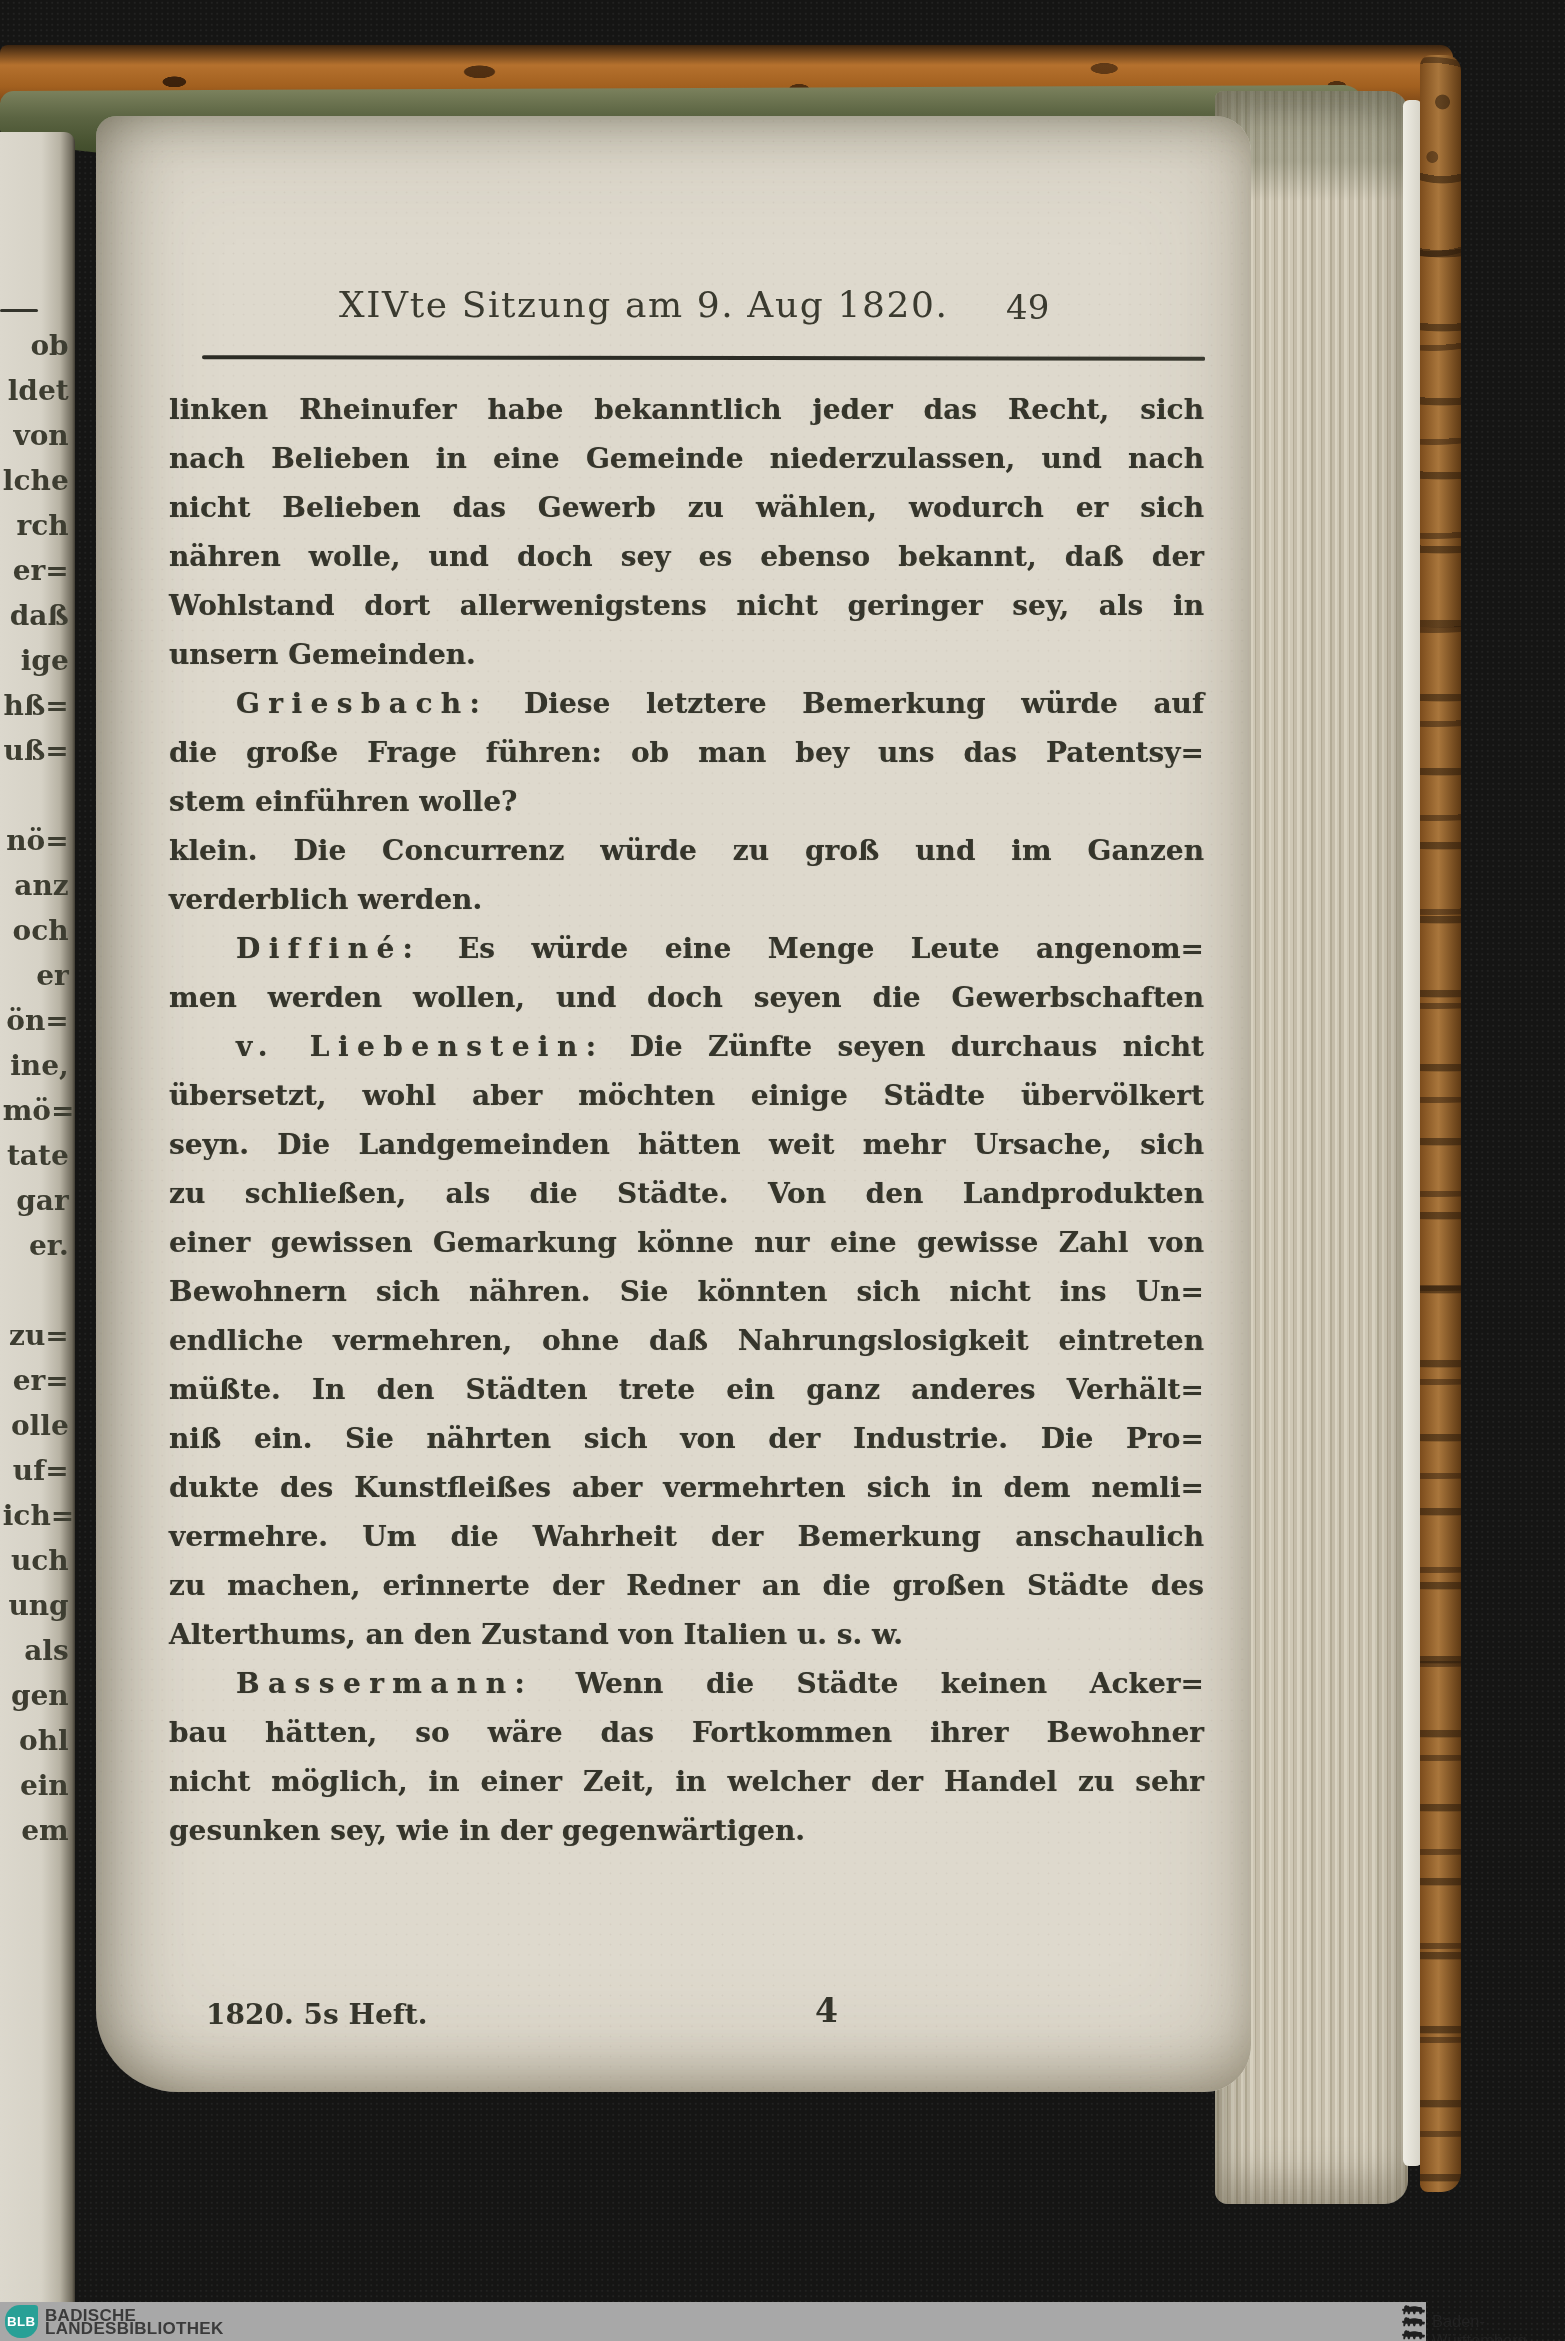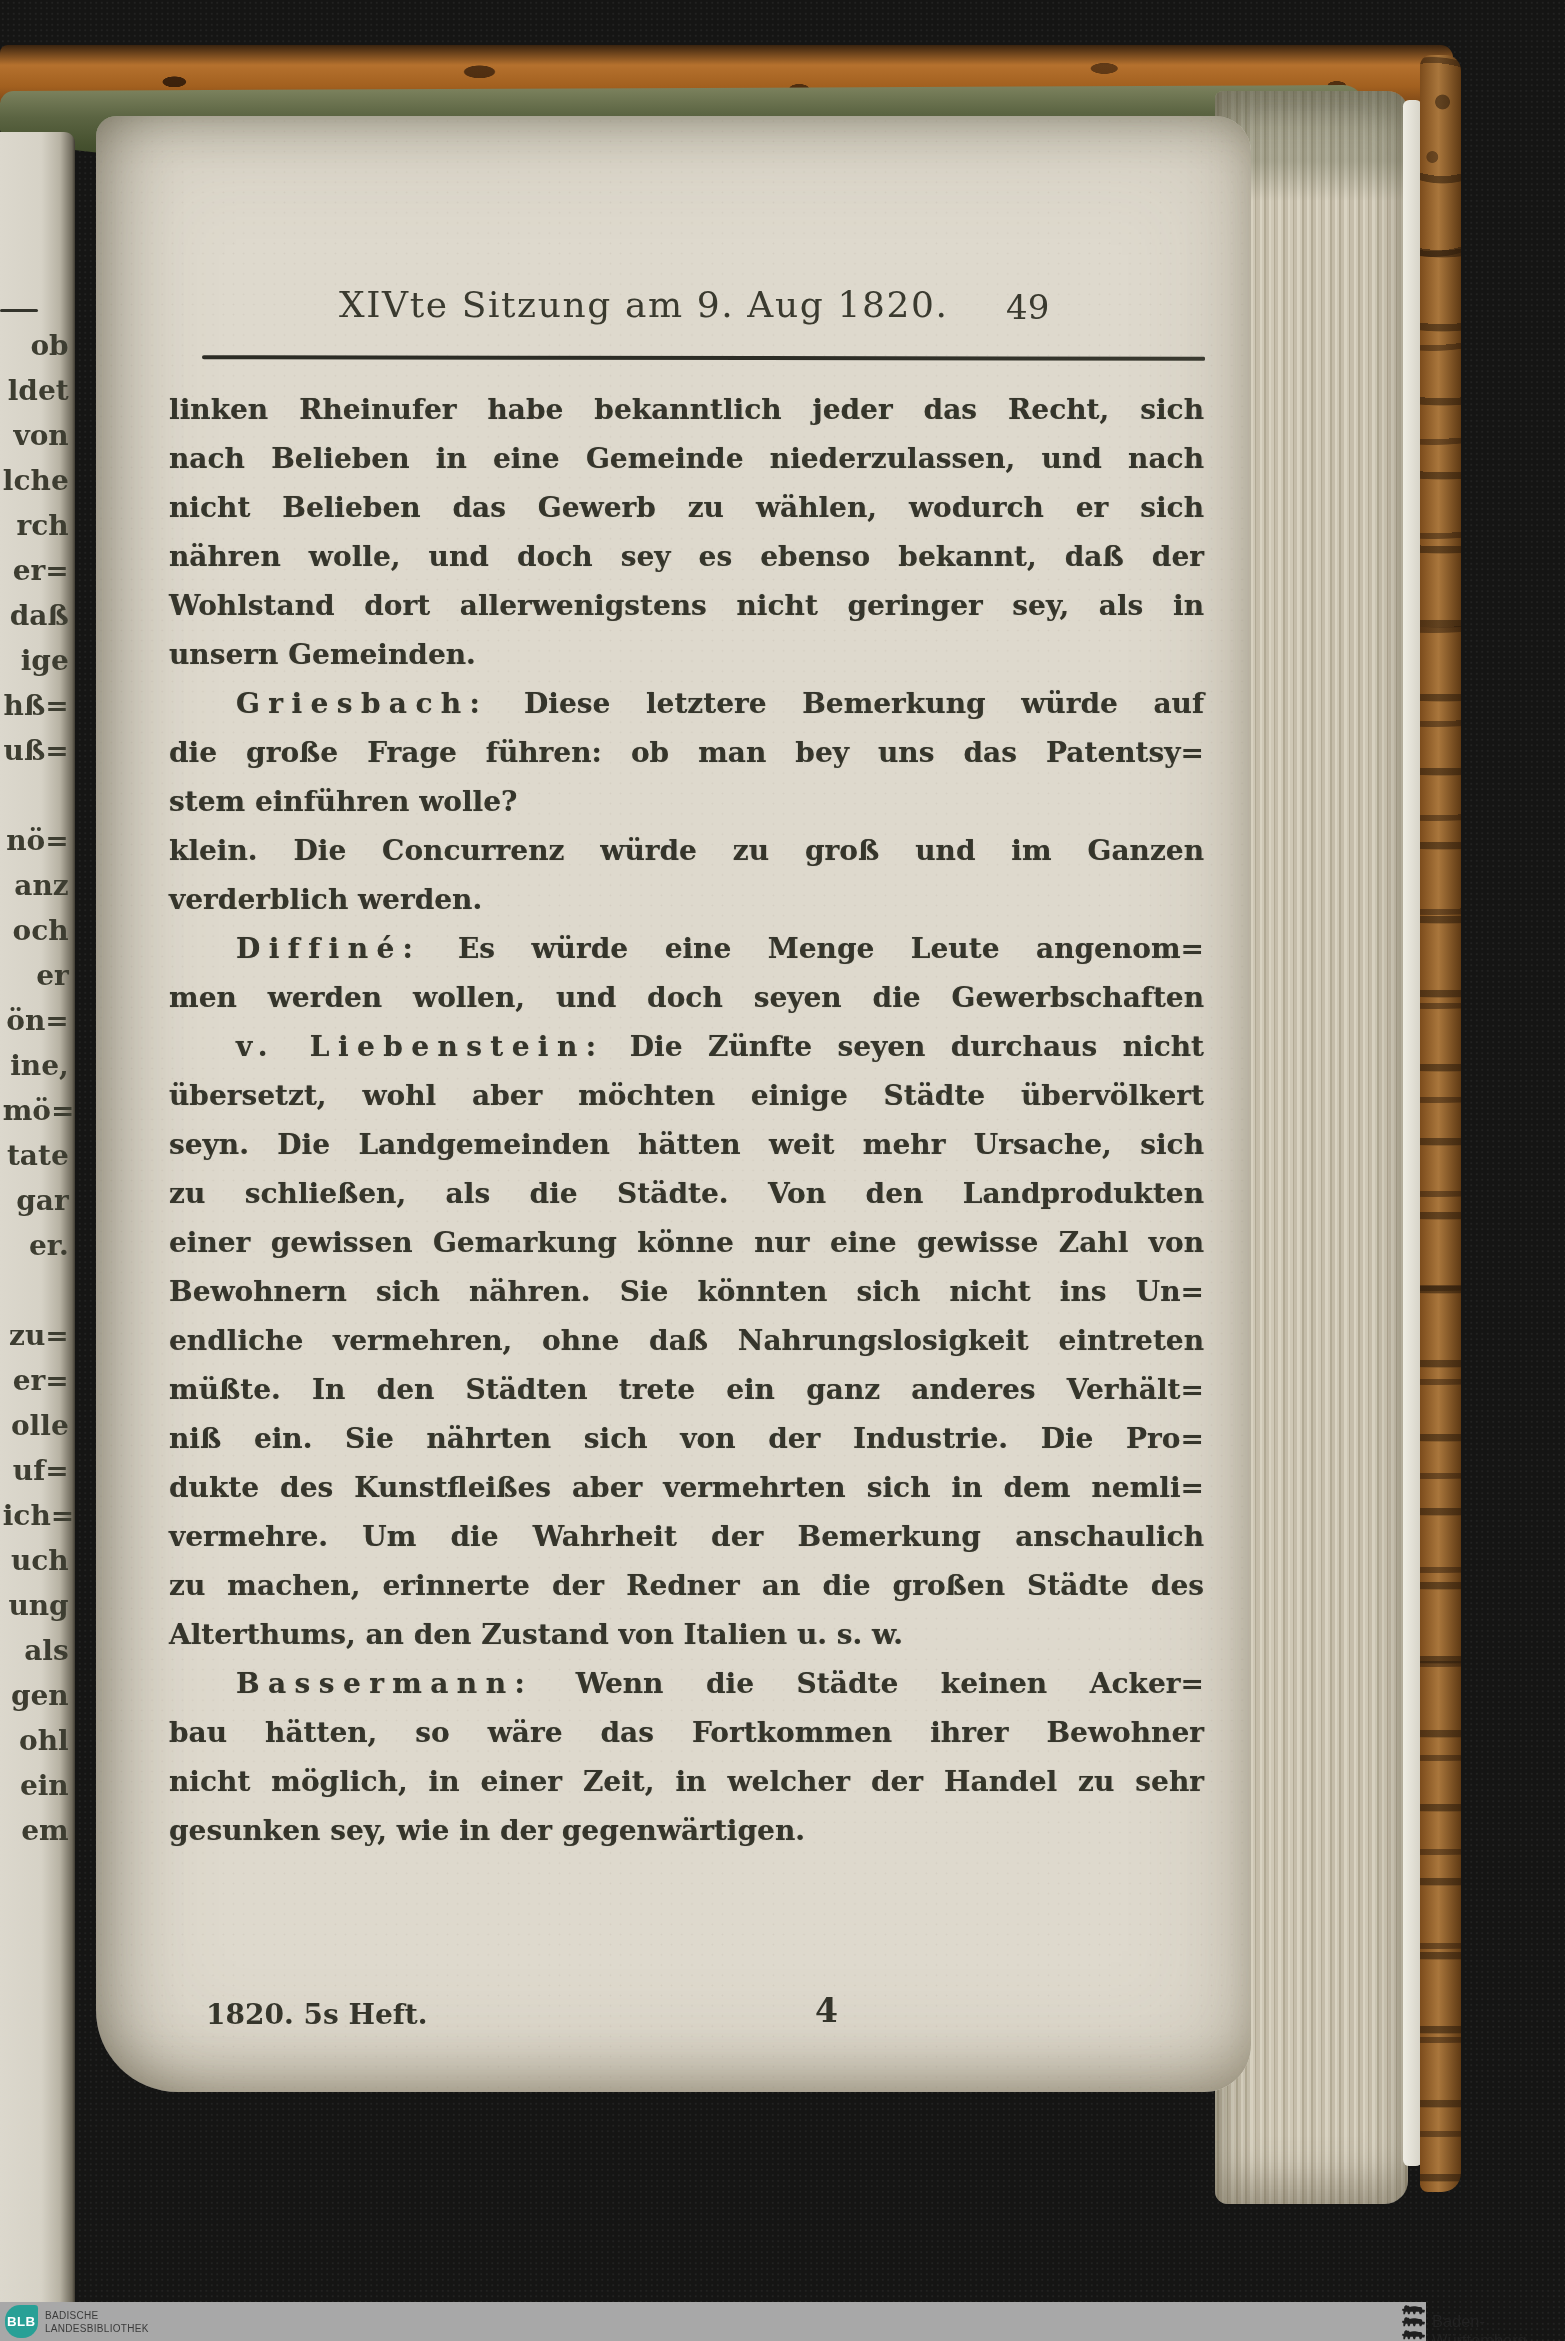--- a/index.html
+++ b/index.html
@@ -72,22 +72,22 @@
   .footer-sig{position:absolute;left:719px;top:1875px;font-size:33px;font-weight:bold;color:#35352b;}
   
   .bottom-bar{position:absolute;left:0;top:2302px;width:1426px;height:40px;
     background:var(--footer-bar-gray,#a8a8a8);
     font-family:"Liberation Sans","DejaVu Sans",sans-serif;}
   .blb-logo{position:absolute;left:4.7px;top:3.1px;width:33px;height:33px;
     background:var(--accent-teal,#28a096);
     border-radius:46% 10% 46% 46%;
     display:flex;align-items:center;justify-content:center;
     color:#fff;font-size:13.3px;font-weight:bold;letter-spacing:0.4px;}
-  .lib-name{position:absolute;left:45px;top:7px;color:#3b3b3b;font-weight:normal;
-    font-size:10px;line-height:13.3px;letter-spacing:0.3px;}
+  .lib-name{position:absolute;left:45px;top:7px;color:#3b3b3b;font-weight:bold;
+    font-size:17px;line-height:13.3px;letter-spacing:0.3px;}
   .lions{position:absolute;left:1400px;top:1.6px;width:28px;display:flex;flex-direction:column;gap:0.8px;}
   .lions svg{display:block;width:27px;height:11.7px;}
   .state-label{position:absolute;left:1432px;top:10.2px;font-size:16.4px;color:#222;}
 </style>
 </head>
 <body>
 
 <div class="stage">
 
   <div class="top-cover-band"></div>

